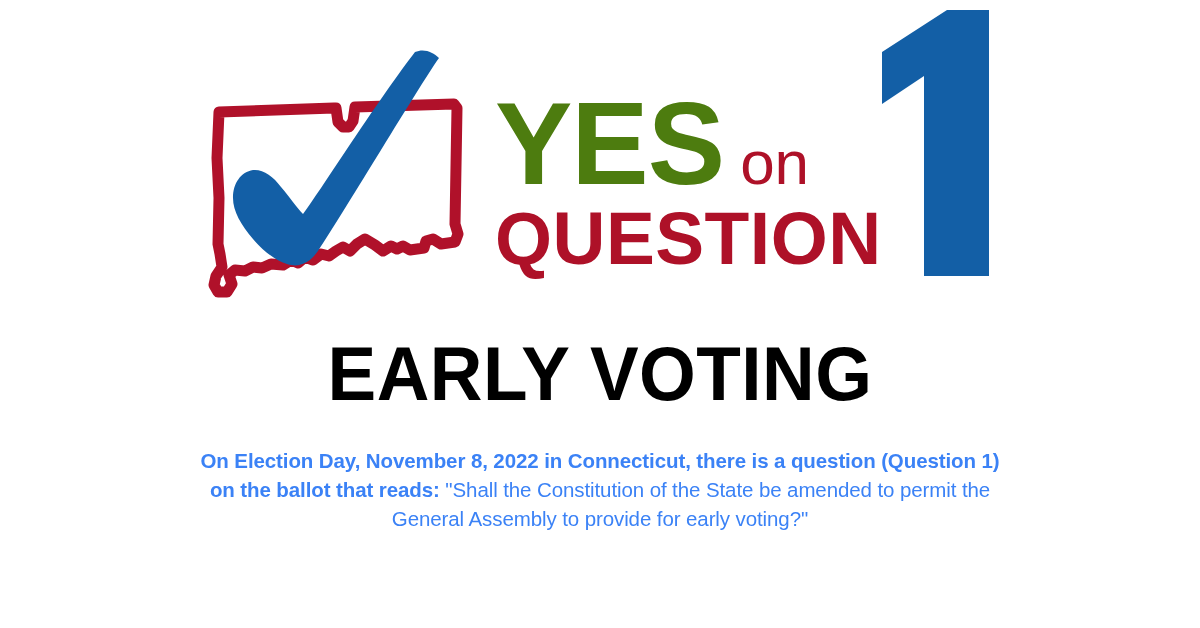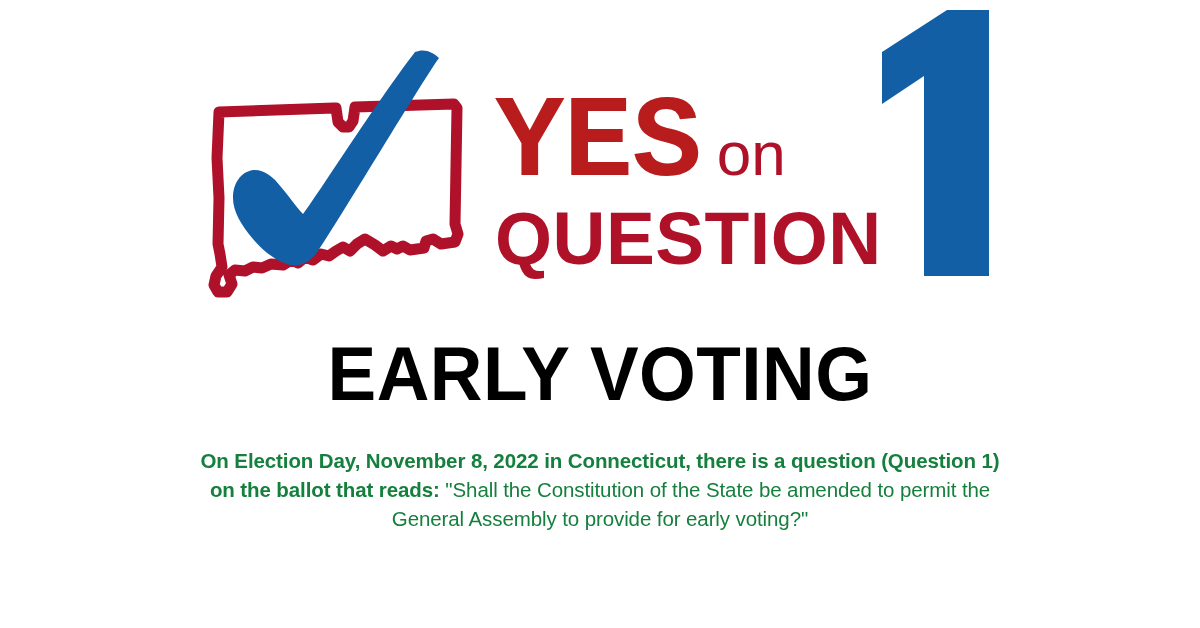--- a/index.html
+++ b/index.html
@@ -58,26 +58,26 @@
   }
 
   .yes-row {
     position: absolute;
     left: 18px;
     top: 52px;
     display: flex;
     align-items: baseline;
   }
   .yes-text {
-    font-family: Liberation Mono, monospace;
+    font-family: Liberation Sans, sans-serif;
     font-weight: 700;
     font-size: 116px;
     line-height: 1;
     letter-spacing: -1px;
-    color: #b91c1c;
+    color: #4d7c0f;
     transform: scaleX(1.0);
     transform-origin: left bottom;
   }
   .on-text {
     font-family: "Liberation Sans", sans-serif;
     font-weight: 400;
     font-size: 62px;
     line-height: 1;
     color: #AE1128;
     margin-left: 16px;
@@ -129,21 +129,21 @@
   
   .body-copy {
     position: absolute;
     left: 200px;
     top: 446px;
     width: 800px;
     text-align: center;
     font-family: "Liberation Sans", sans-serif;
     font-size: 20.5px;
     line-height: 29px;
-    color: #15803d;
+    color: #3b82f6;
     letter-spacing: -0.1px;
   }
   .body-copy .lead {
     font-weight: 700;
   }
   .body-copy .quote {
     font-weight: 400;
   }
 </style>
 </head>

